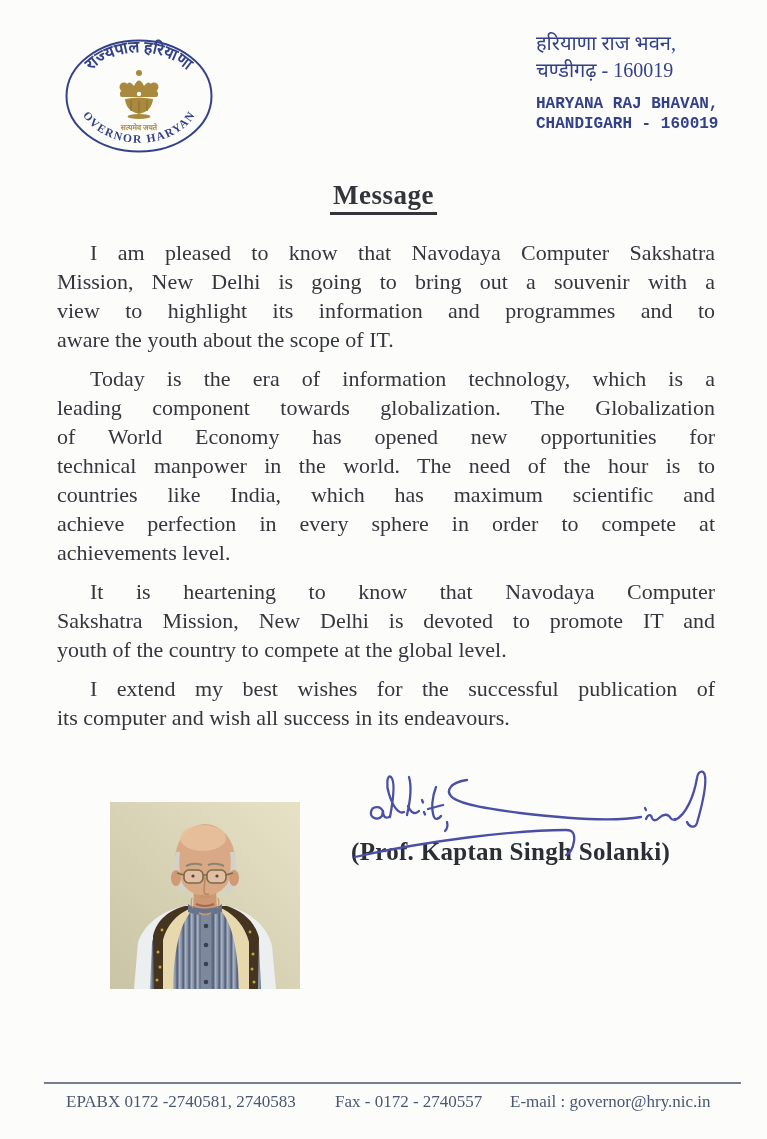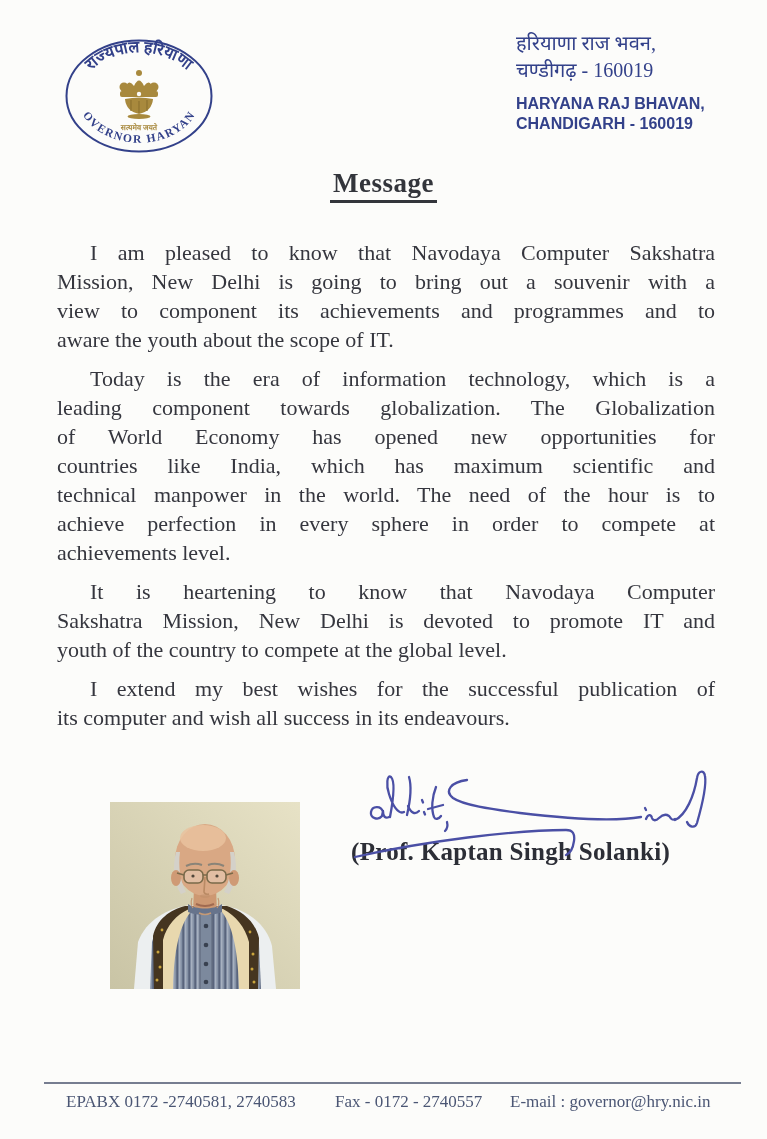--- a/index.html
+++ b/index.html
@@ -24,27 +24,27 @@
   .seal-svg{position:absolute;left:64px;top:38px;width:150px;height:118px;}
   .seal-outline{fill:none;stroke:var(--navy);stroke-width:2;}
   .seal-text{fill:var(--navy);font-family:"Liberation Serif",serif;}
   .seal-top-text{font-size:16px;font-weight:bold;}
   .seal-bottom-text{font-size:11.5px;font-weight:bold;letter-spacing:1.5px;}
   .gold{fill:var(--gold);}
   .gold-line{stroke:var(--gold-dark);stroke-width:1.1;fill:none;}
   .motto-text{fill:var(--gold);font-size:7.5px;font-weight:bold;}
 
   .address{
-    position:absolute;left:516px;top:30px;color:var(--navy);
+    position:absolute;left:536px;top:30px;color:var(--navy);
   }
   .address .hi{font-size:20px;line-height:27px;font-family:"Liberation Serif",serif;}
-  .address .en{font-size:16px;line-height:20px;font-weight:bold;margin-top:10px;font-family:Liberation Sans, sans-serif;}
-
-  
-  .title-wrap{position:absolute;left:0;top:168px;width:100%;text-align:center;}
+  .address .en{font-size:16px;line-height:20px;font-weight:bold;margin-top:10px;font-family:Liberation Mono, monospace;}
+
+  
+  .title-wrap{position:absolute;left:0;top:180px;width:100%;text-align:center;}
   .title{
     display:inline-block;font-size:27px;font-weight:bold;color:#33353b;
     border-bottom:3px solid #33353b;padding:0 3px 1px 3px;letter-spacing:0.5px;
   }
 
   
   .letter-body{
     position:absolute;left:57px;top:238px;width:658px;
     font-size:22px;line-height:29px;color:var(--ink);
   }
@@ -115,29 +115,29 @@
   </div>
 
   <div class="title-wrap">
     <span class="title">Message</span>
   </div>
 
   <div class="letter-body" id="letter-body">
       <div class="para">
         <div class="line first">I am pleased to know that Navodaya Computer Sakshatra</div>
         <div class="line">Mission, New Delhi is going to bring out a souvenir with a</div>
-        <div class="line">view to component its achievements and programmes and to</div>
+        <div class="line">view to highlight its information and programmes and to</div>
         <div class="line last">aware the youth about the scope of IT.</div>
       </div>
       <div class="para">
         <div class="line first">Today is the era of information technology, which is a</div>
         <div class="line">leading component towards globalization. The Globalization</div>
         <div class="line">of World Economy has opened new opportunities for</div>
+        <div class="line">technical manpower in the world. The need of the hour is to</div>
         <div class="line">countries like India, which has maximum scientific and</div>
-        <div class="line">technical manpower in the world. The need of the hour is to</div>
         <div class="line">achieve perfection in every sphere in order to compete at</div>
         <div class="line last">achievements level.</div>
       </div>
       <div class="para">
         <div class="line first">It is heartening to know that Navodaya Computer</div>
         <div class="line">Sakshatra Mission, New Delhi is devoted to promote IT and</div>
         <div class="line last">youth of the country to compete at the global level.</div>
       </div>
       <div class="para">
         <div class="line first">I extend my best wishes for the successful publication of</div>

